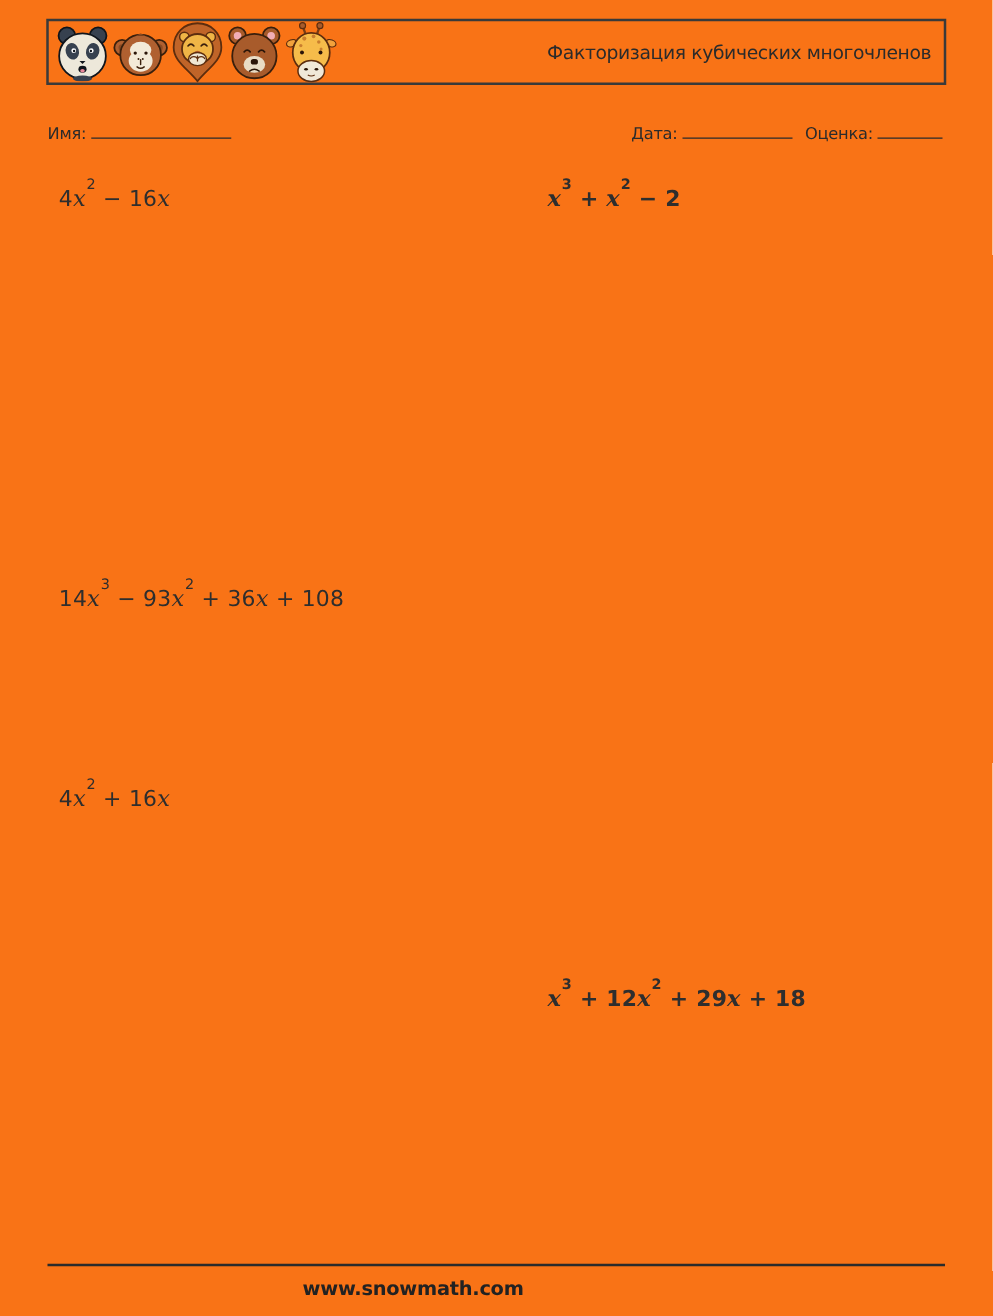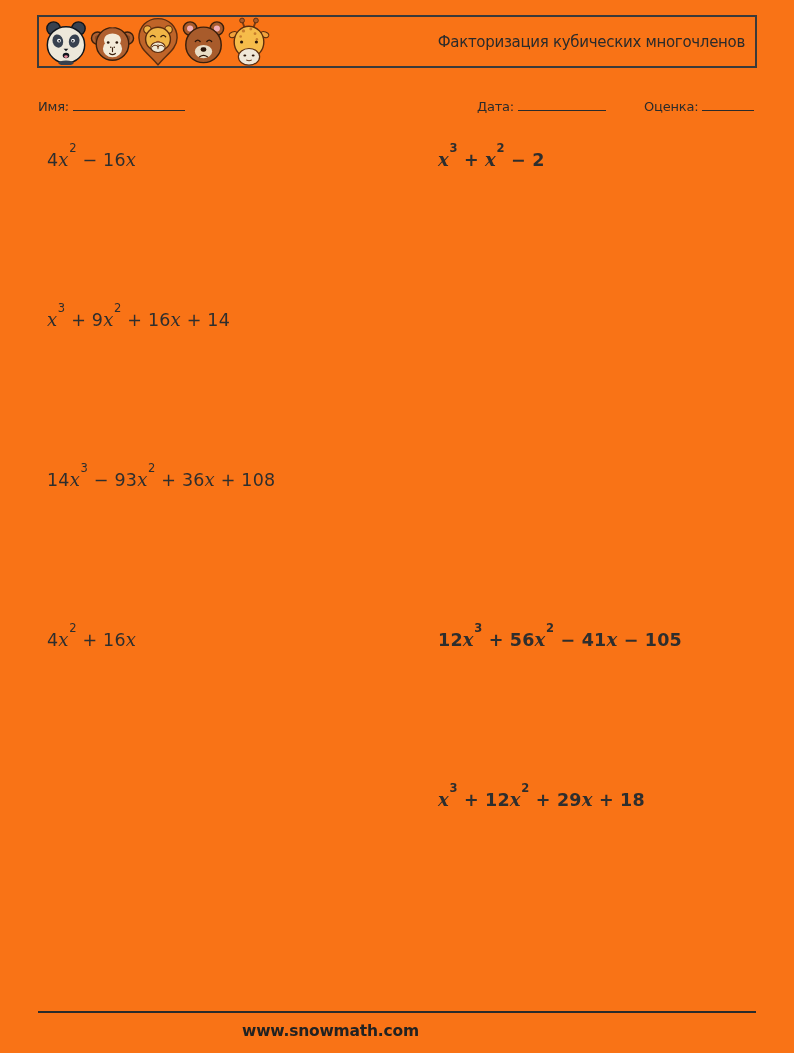--- a/index.html
+++ b/index.html
@@ -12,21 +12,21 @@
     border:2px solid #3a3a3a;box-sizing:border-box;
     display:flex;align-items:center;justify-content:space-between;
     padding:0 10px 0 5px;
   }
   .icons{display:flex;align-items:center;gap:2px;height:100%;}
   .icons svg{display:block;}
   .title{font-size:15px;letter-spacing:-0.3px;white-space:nowrap;color:#2b2b2b;}
   .field{position:absolute;top:95px;font-size:13px;letter-spacing:-0.2px;white-space:nowrap;}
   .blank{display:inline-block;border-bottom:1.7px solid #2b2b2b;height:15px;margin-left:4px;vertical-align:baseline;}
   .f-name{left:38px;}
-  .f-date{left:477px;}
+  .f-date{left:505px;}
   .f-grade{left:644px;}
   .b-name{width:112px;}
   .b-date{width:88px;}
   .b-grade{width:52px;}
   .problem{
     position:absolute;font-size:17.5px;letter-spacing:0.2px;white-space:nowrap;
     font-family:"DejaVu Sans",sans-serif;color:#2e2e2e;
   }
   .problem .var{font-family:"DejaVu Serif",serif;font-style:italic;font-size:18px;}
   .problem sup{font-size:11.5px;position:relative;top:-7px;line-height:0;margin-left:0.5px;}
@@ -141,22 +141,20 @@
   </div>
   <div class="field f-date">
     <span>Дата:</span><span class="blank b-date"></span>
   </div>
   <div class="field f-grade">
     <span>Оценка:</span><span class="blank b-grade"></span>
   </div>
 
   <div class="problem col-left row-0">4<span class="var">x</span><sup>2</sup> − 16<span class="var">x</span></div>
   <div class="problem col-right row-0"><span class="var">x</span><sup>3</sup> + <span class="var">x</span><sup>2</sup> − 2</div>
-  <div class="problem col-left row-1"><span class="var">x</span><sup>3</sup> + 9<span class="var">x</span><sup>2</sup> + 16<span class="var">x</span> + 14</div>
   <div class="problem col-left row-2">14<span class="var">x</span><sup>3</sup> − 93<span class="var">x</span><sup>2</sup> + 36<span class="var">x</span> + 108</div>
   <div class="problem col-left row-3">4<span class="var">x</span><sup>2</sup> + 16<span class="var">x</span></div>
-  <div class="problem col-right row-3">12<span class="var">x</span><sup>3</sup> + 56<span class="var">x</span><sup>2</sup> − 41<span class="var">x</span> − 105</div>
   <div class="problem col-right row-4"><span class="var">x</span><sup>3</sup> + 12<span class="var">x</span><sup>2</sup> + 29<span class="var">x</span> + 18</div>
 
   <div class="footer-line"></div>
   <div class="footer-text">www.snowmath.com</div>
 
 </div>
 
 </body></html>

